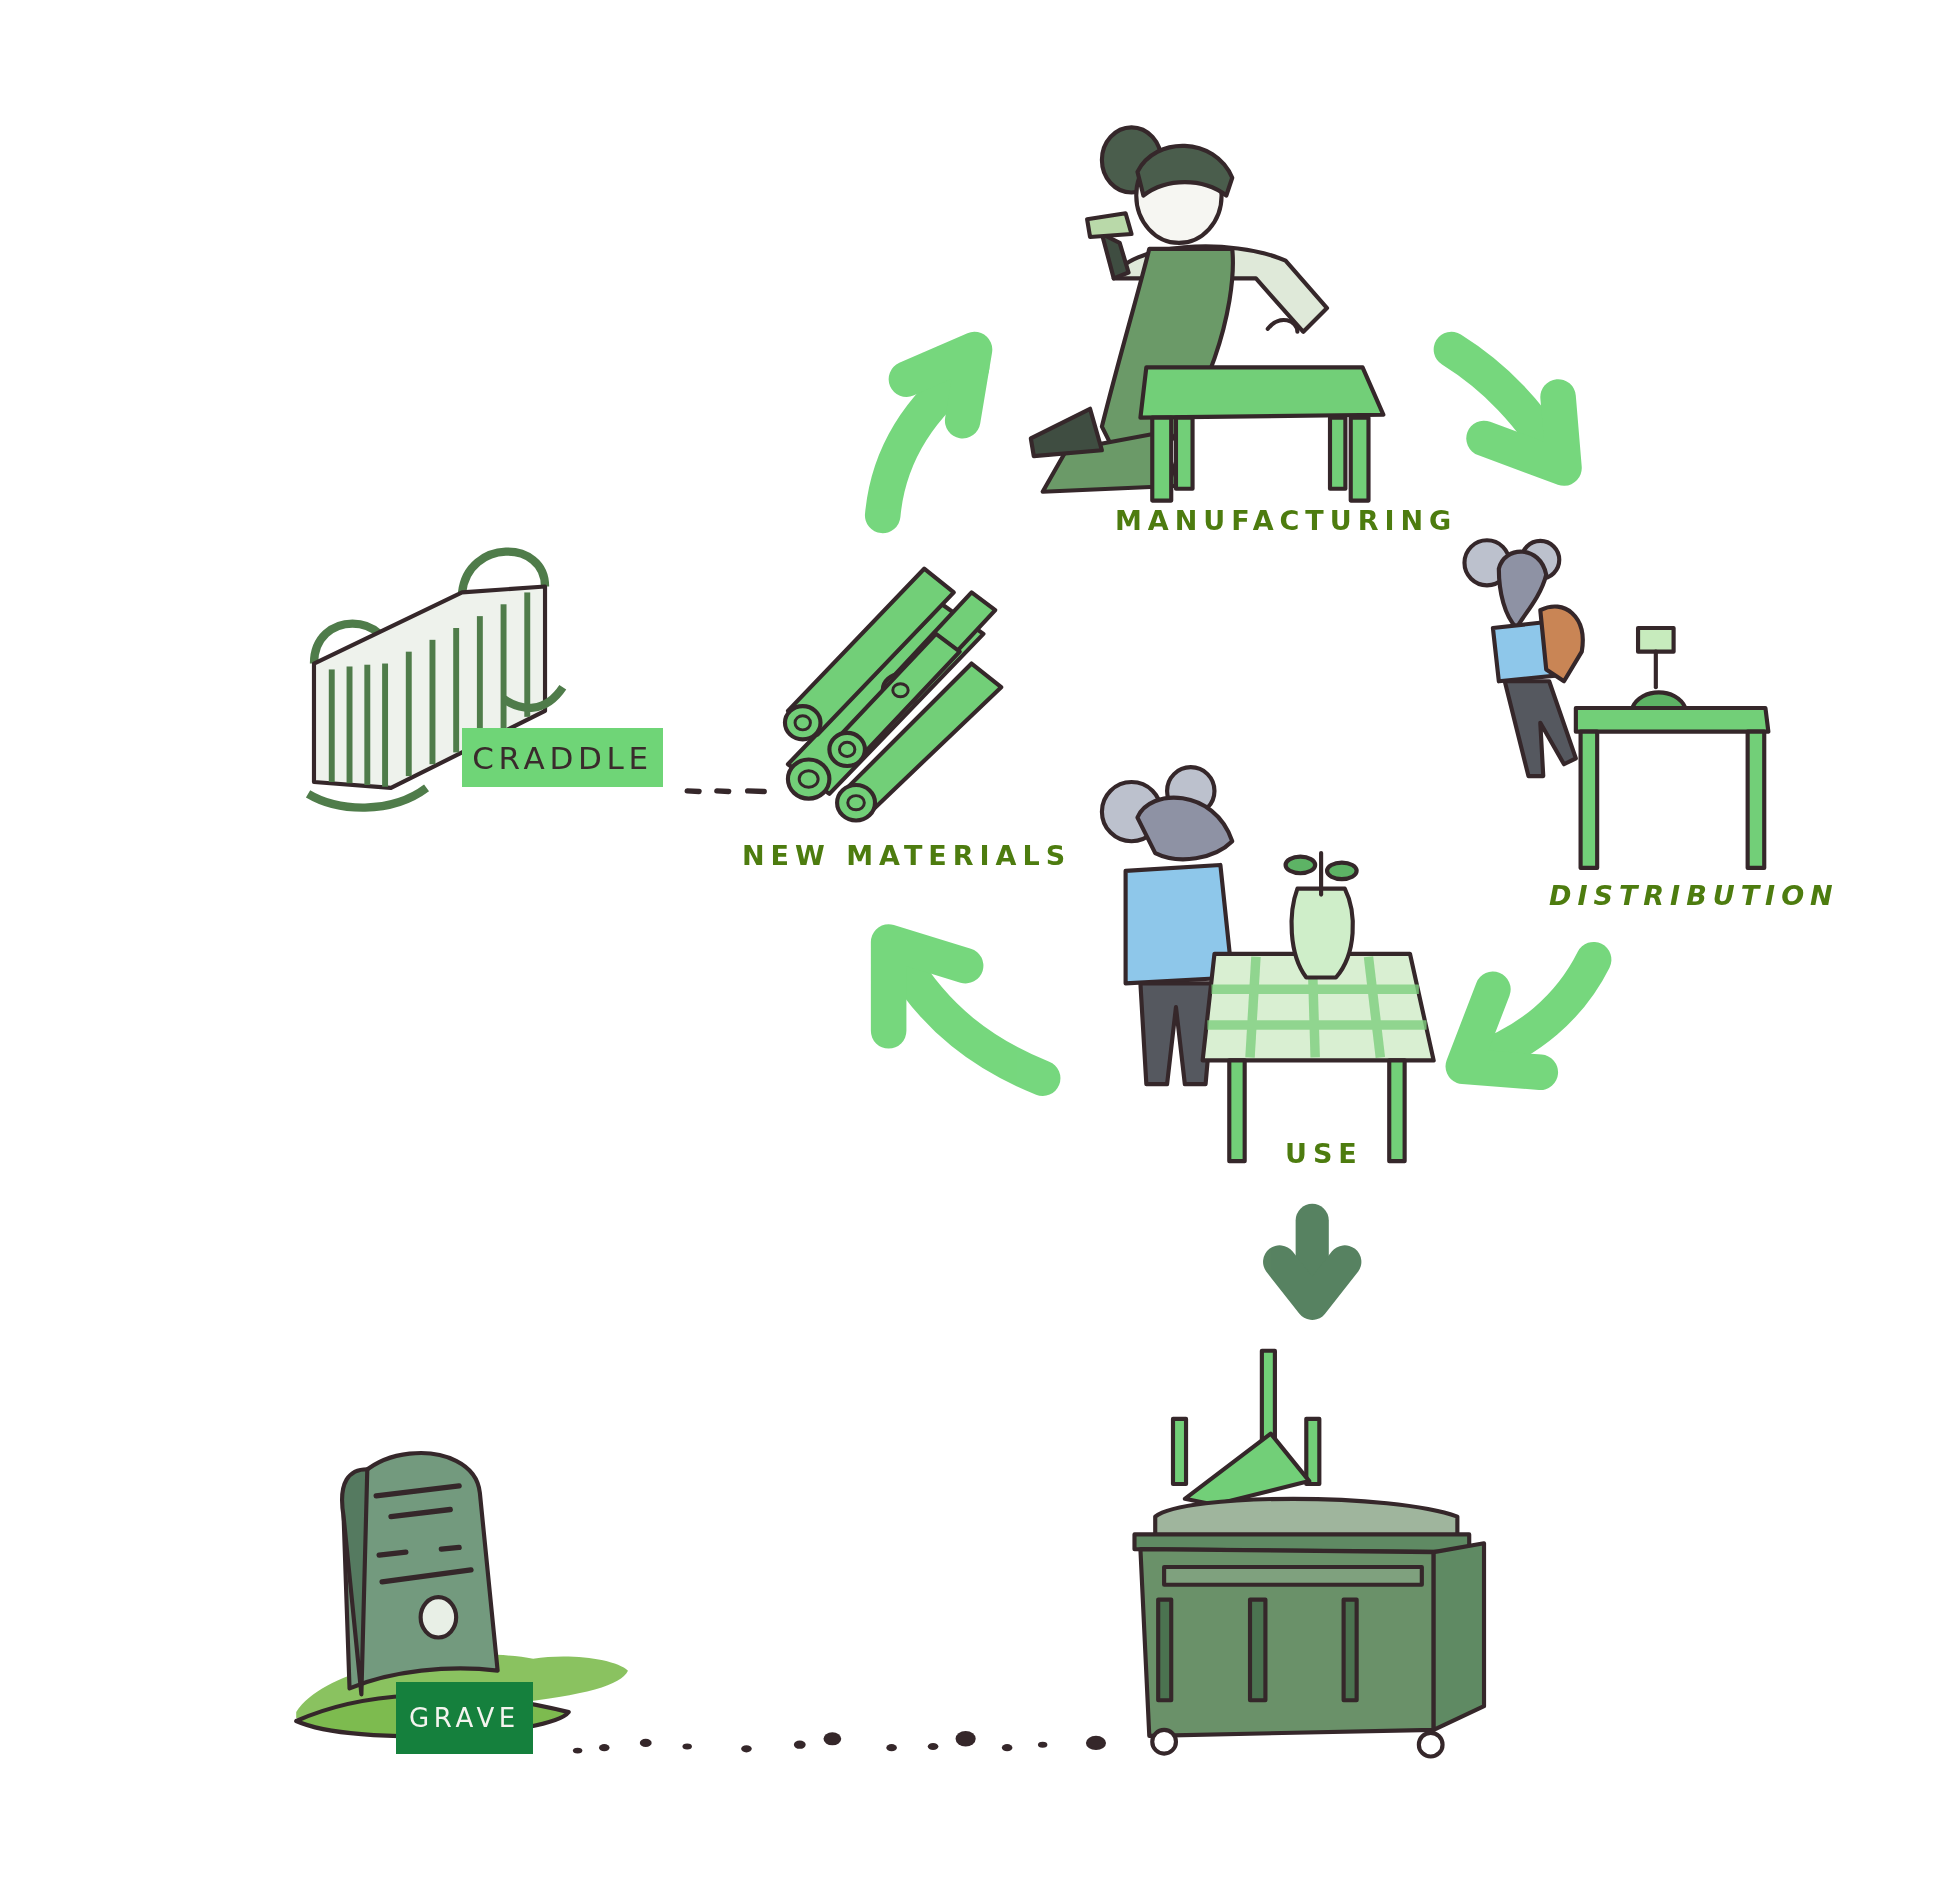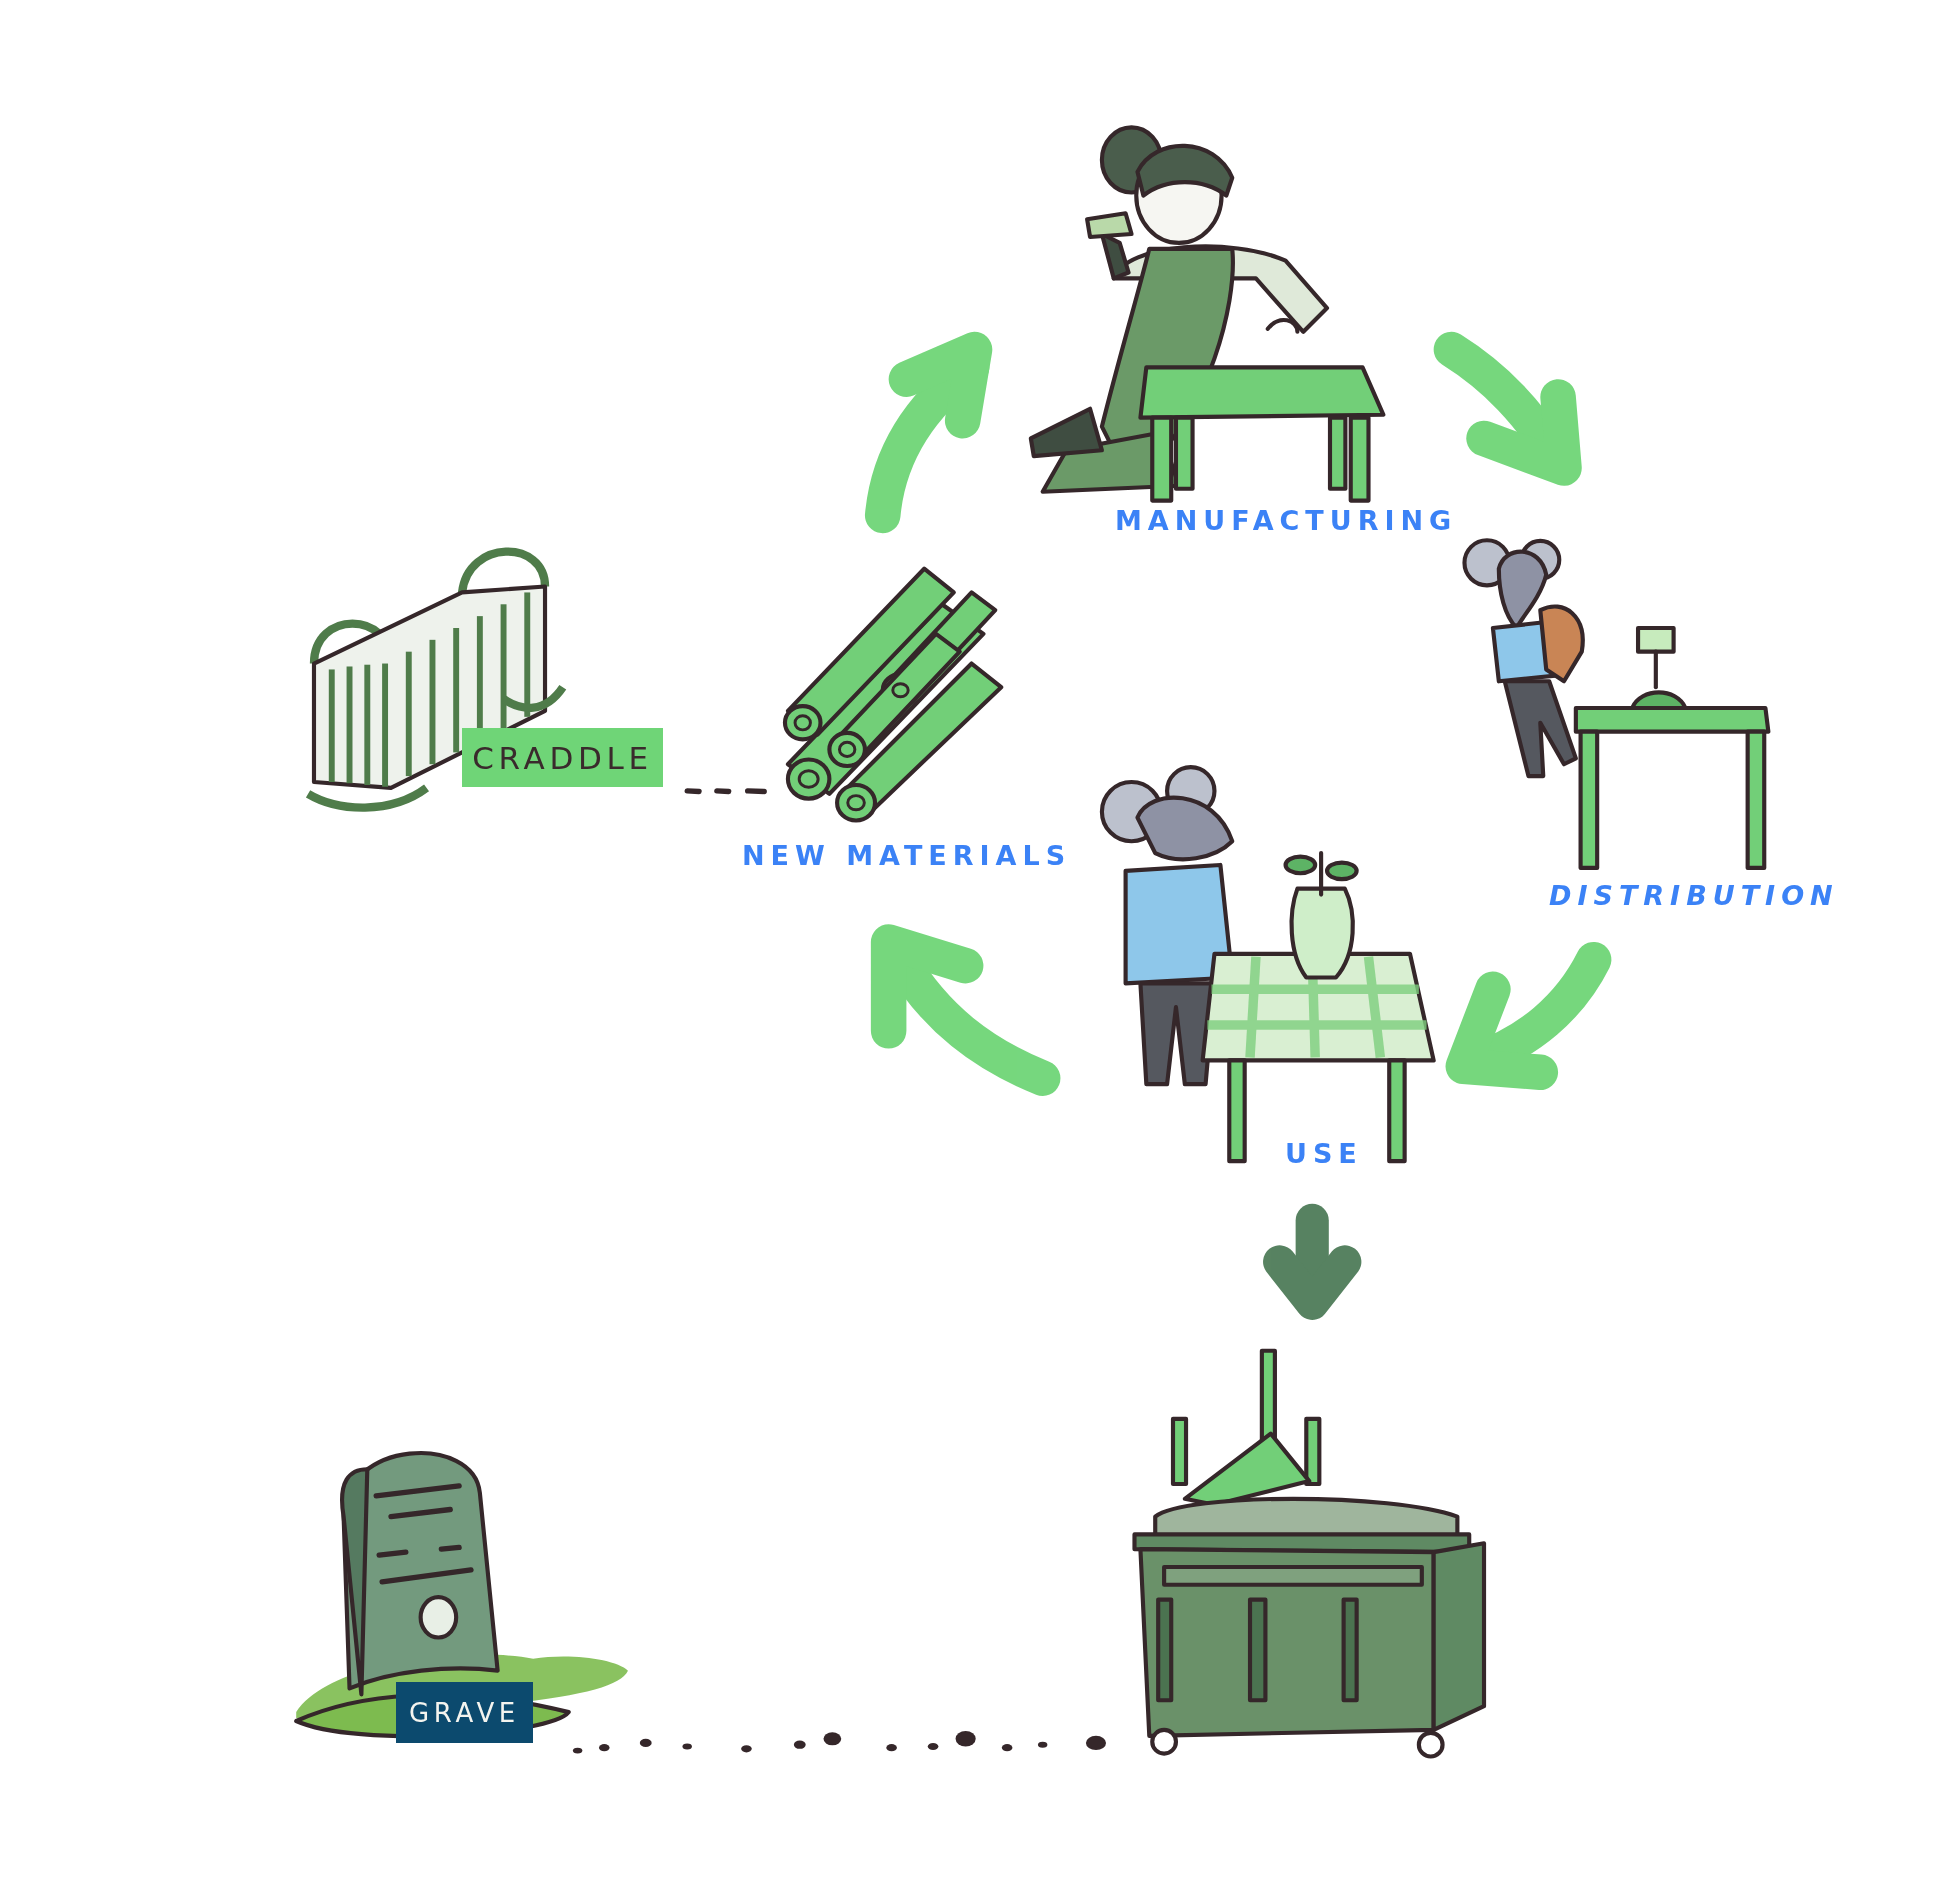--- a/index.html
+++ b/index.html
@@ -1,27 +1,27 @@
 <!DOCTYPE html>
 <html style="font-size:9.5px"><head>
 <meta charset="utf-8">
 <style>
   html, body { margin: 0; padding: 0; background: #ffffff; }
   body { width: 1955px; height: 1878px; position: relative; overflow: hidden; font-family: "DejaVu Sans", sans-serif; }
   .stage { position: absolute; left: 0; top: 0; width: 1955px; height: 1878px; }
   .label {
     position: absolute; font-family: "DejaVu Sans", sans-serif; font-weight: bold;
-    color: #3b82f6; letter-spacing: 6px; font-size: 27px; white-space: nowrap;
+    color: #4d7c0f; letter-spacing: 6px; font-size: 27px; white-space: nowrap;
   }
   .tag {
     position: absolute; font-family: "DejaVu Sans", sans-serif; font-weight: normal;
     letter-spacing: 4.7px; font-size: 31px; display: flex; align-items: center; justify-content: center;
   }
   .tag-craddle { left: 462px; top: 728px; width: 201px; height: 59px; background: #6fd577; color: #3a2a2c; }
-  .tag-grave { left: 396px; top: 1682px; width: 137px; height: 61px; background: #0c4a6e; color: #f4f4ef; font-size: 26px; }
+  .tag-grave { left: 396px; top: 1682px; width: 137px; height: 72px; background: #15803d; color: #f4f4ef; font-size: 26px; }
   svg { position: absolute; left: 0; top: 0; }
   .ink { stroke: #35272a; stroke-width: 7; stroke-linecap: round; stroke-linejoin: round; }
 </style>
 </head>
 <body>
 
 <div class="stage">
 
 <svg width="1955" height="1878" viewBox="0 0 3300 3170">
 

